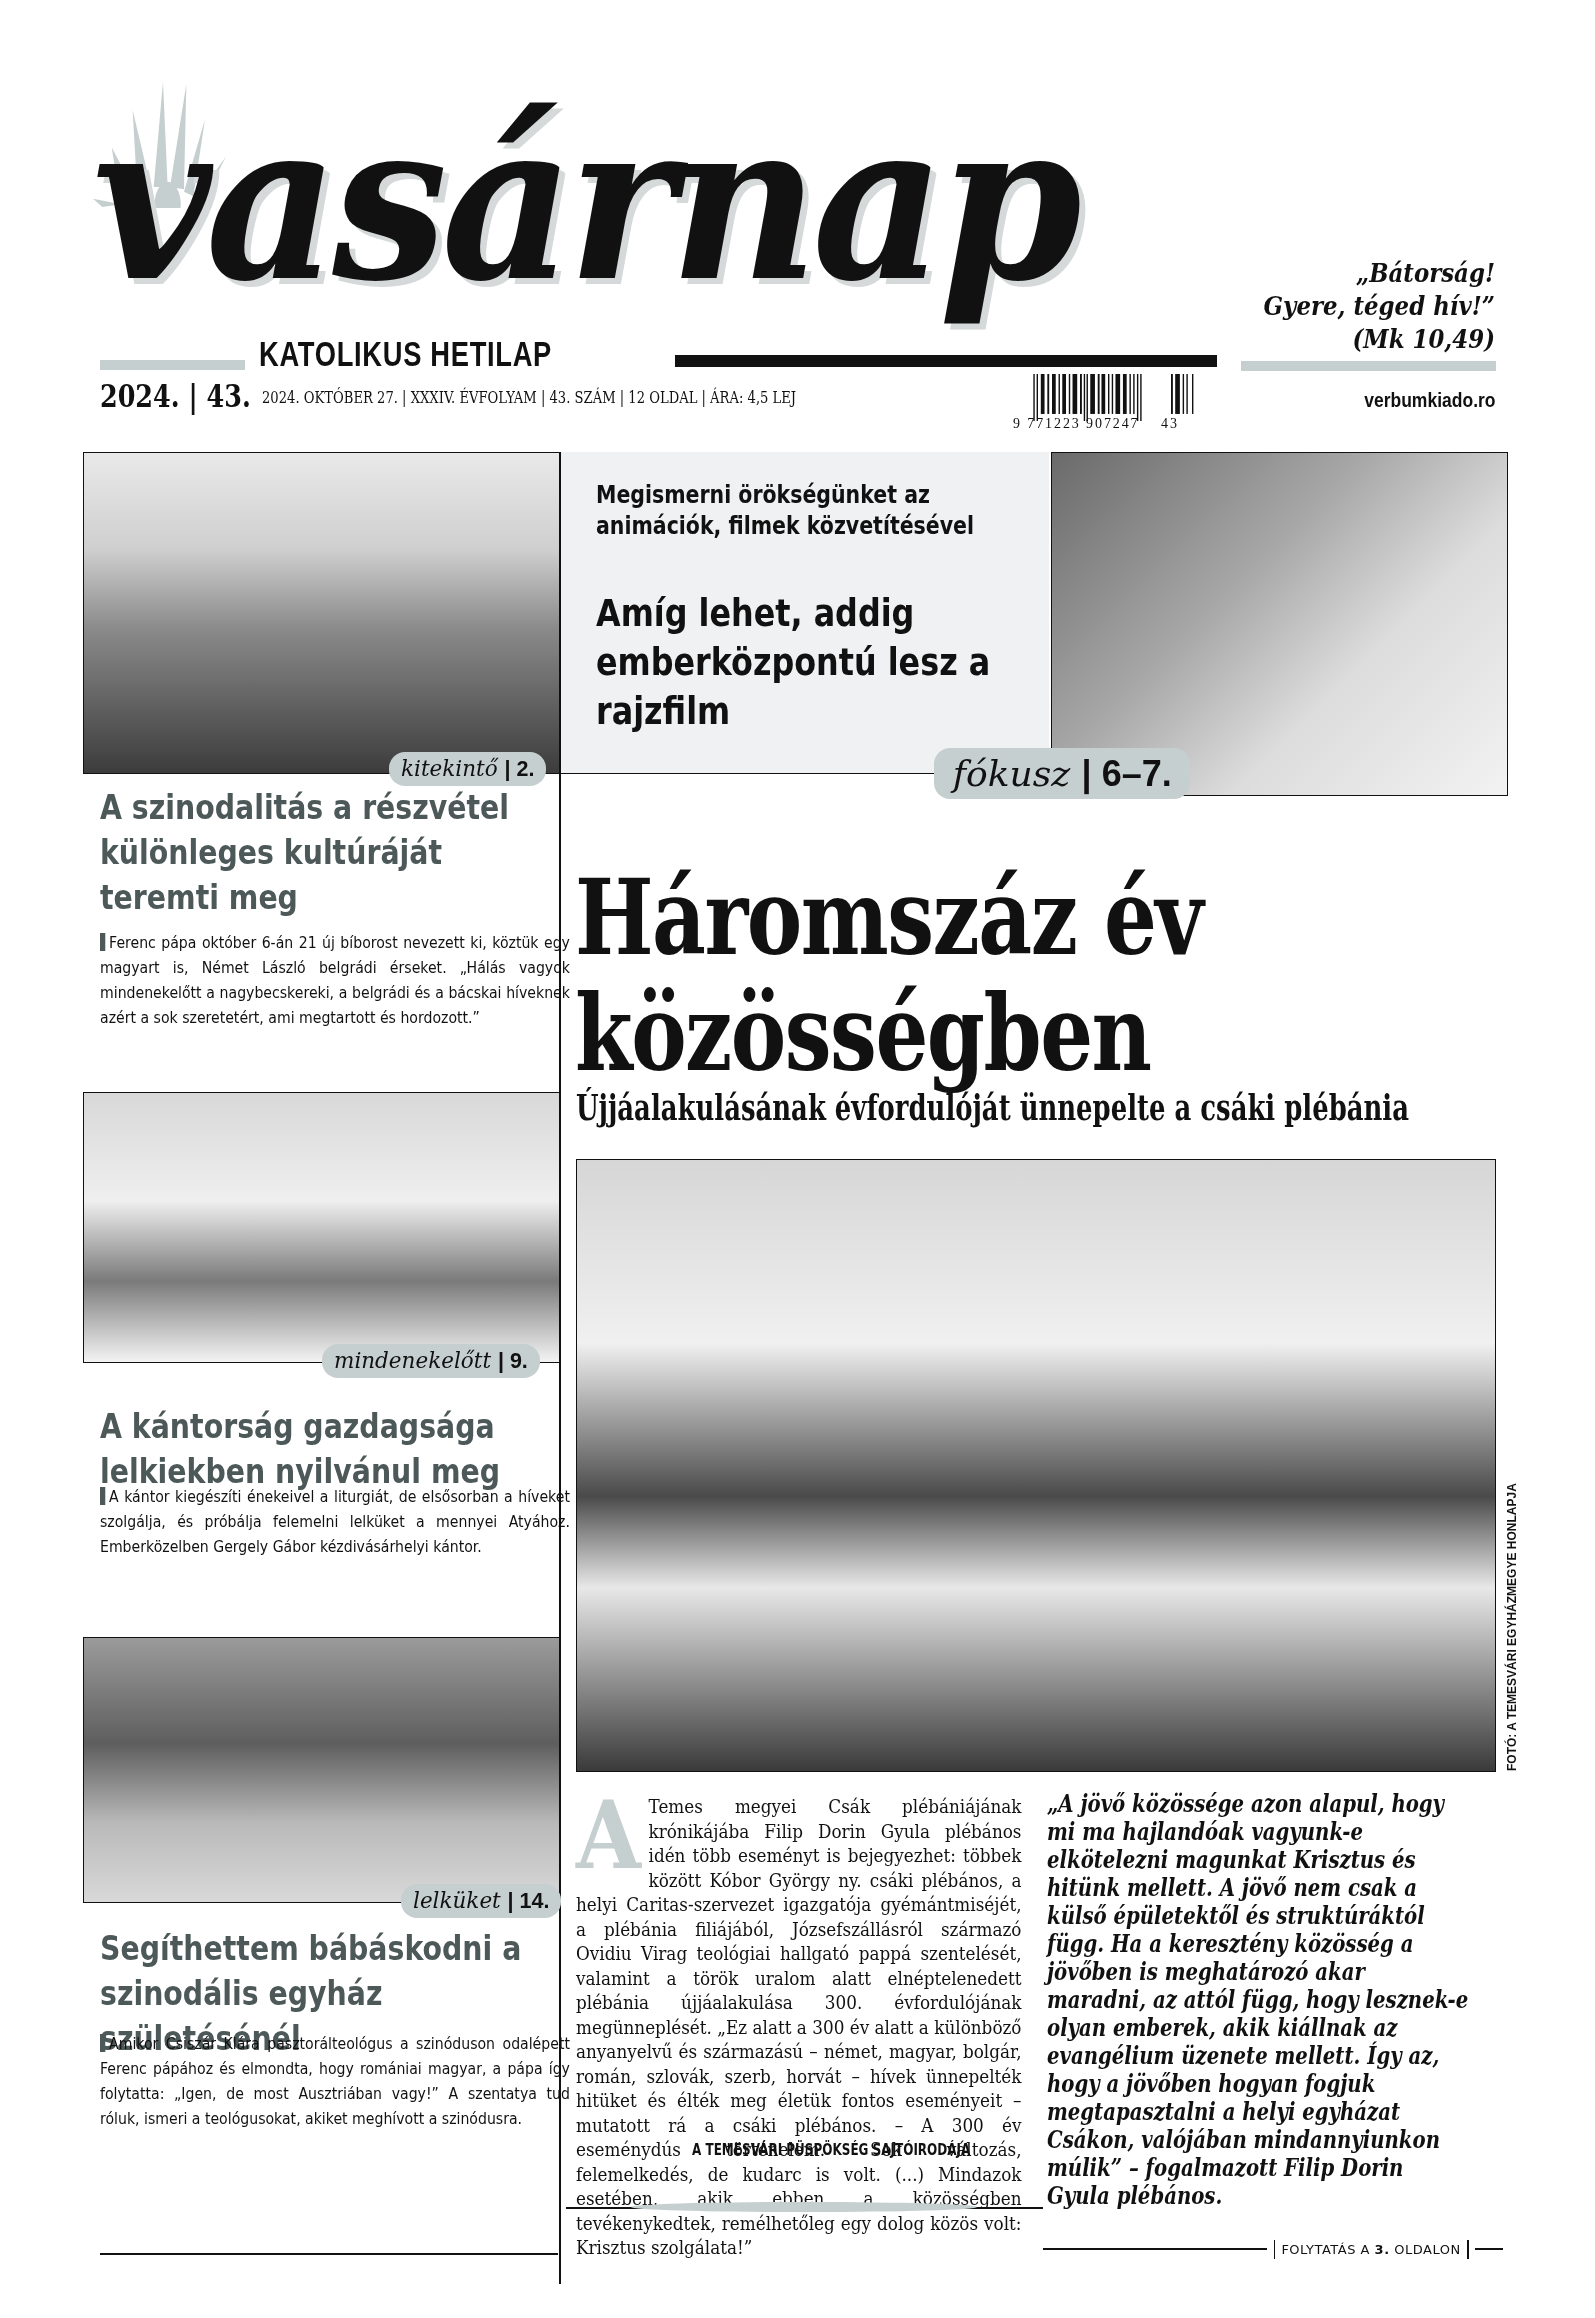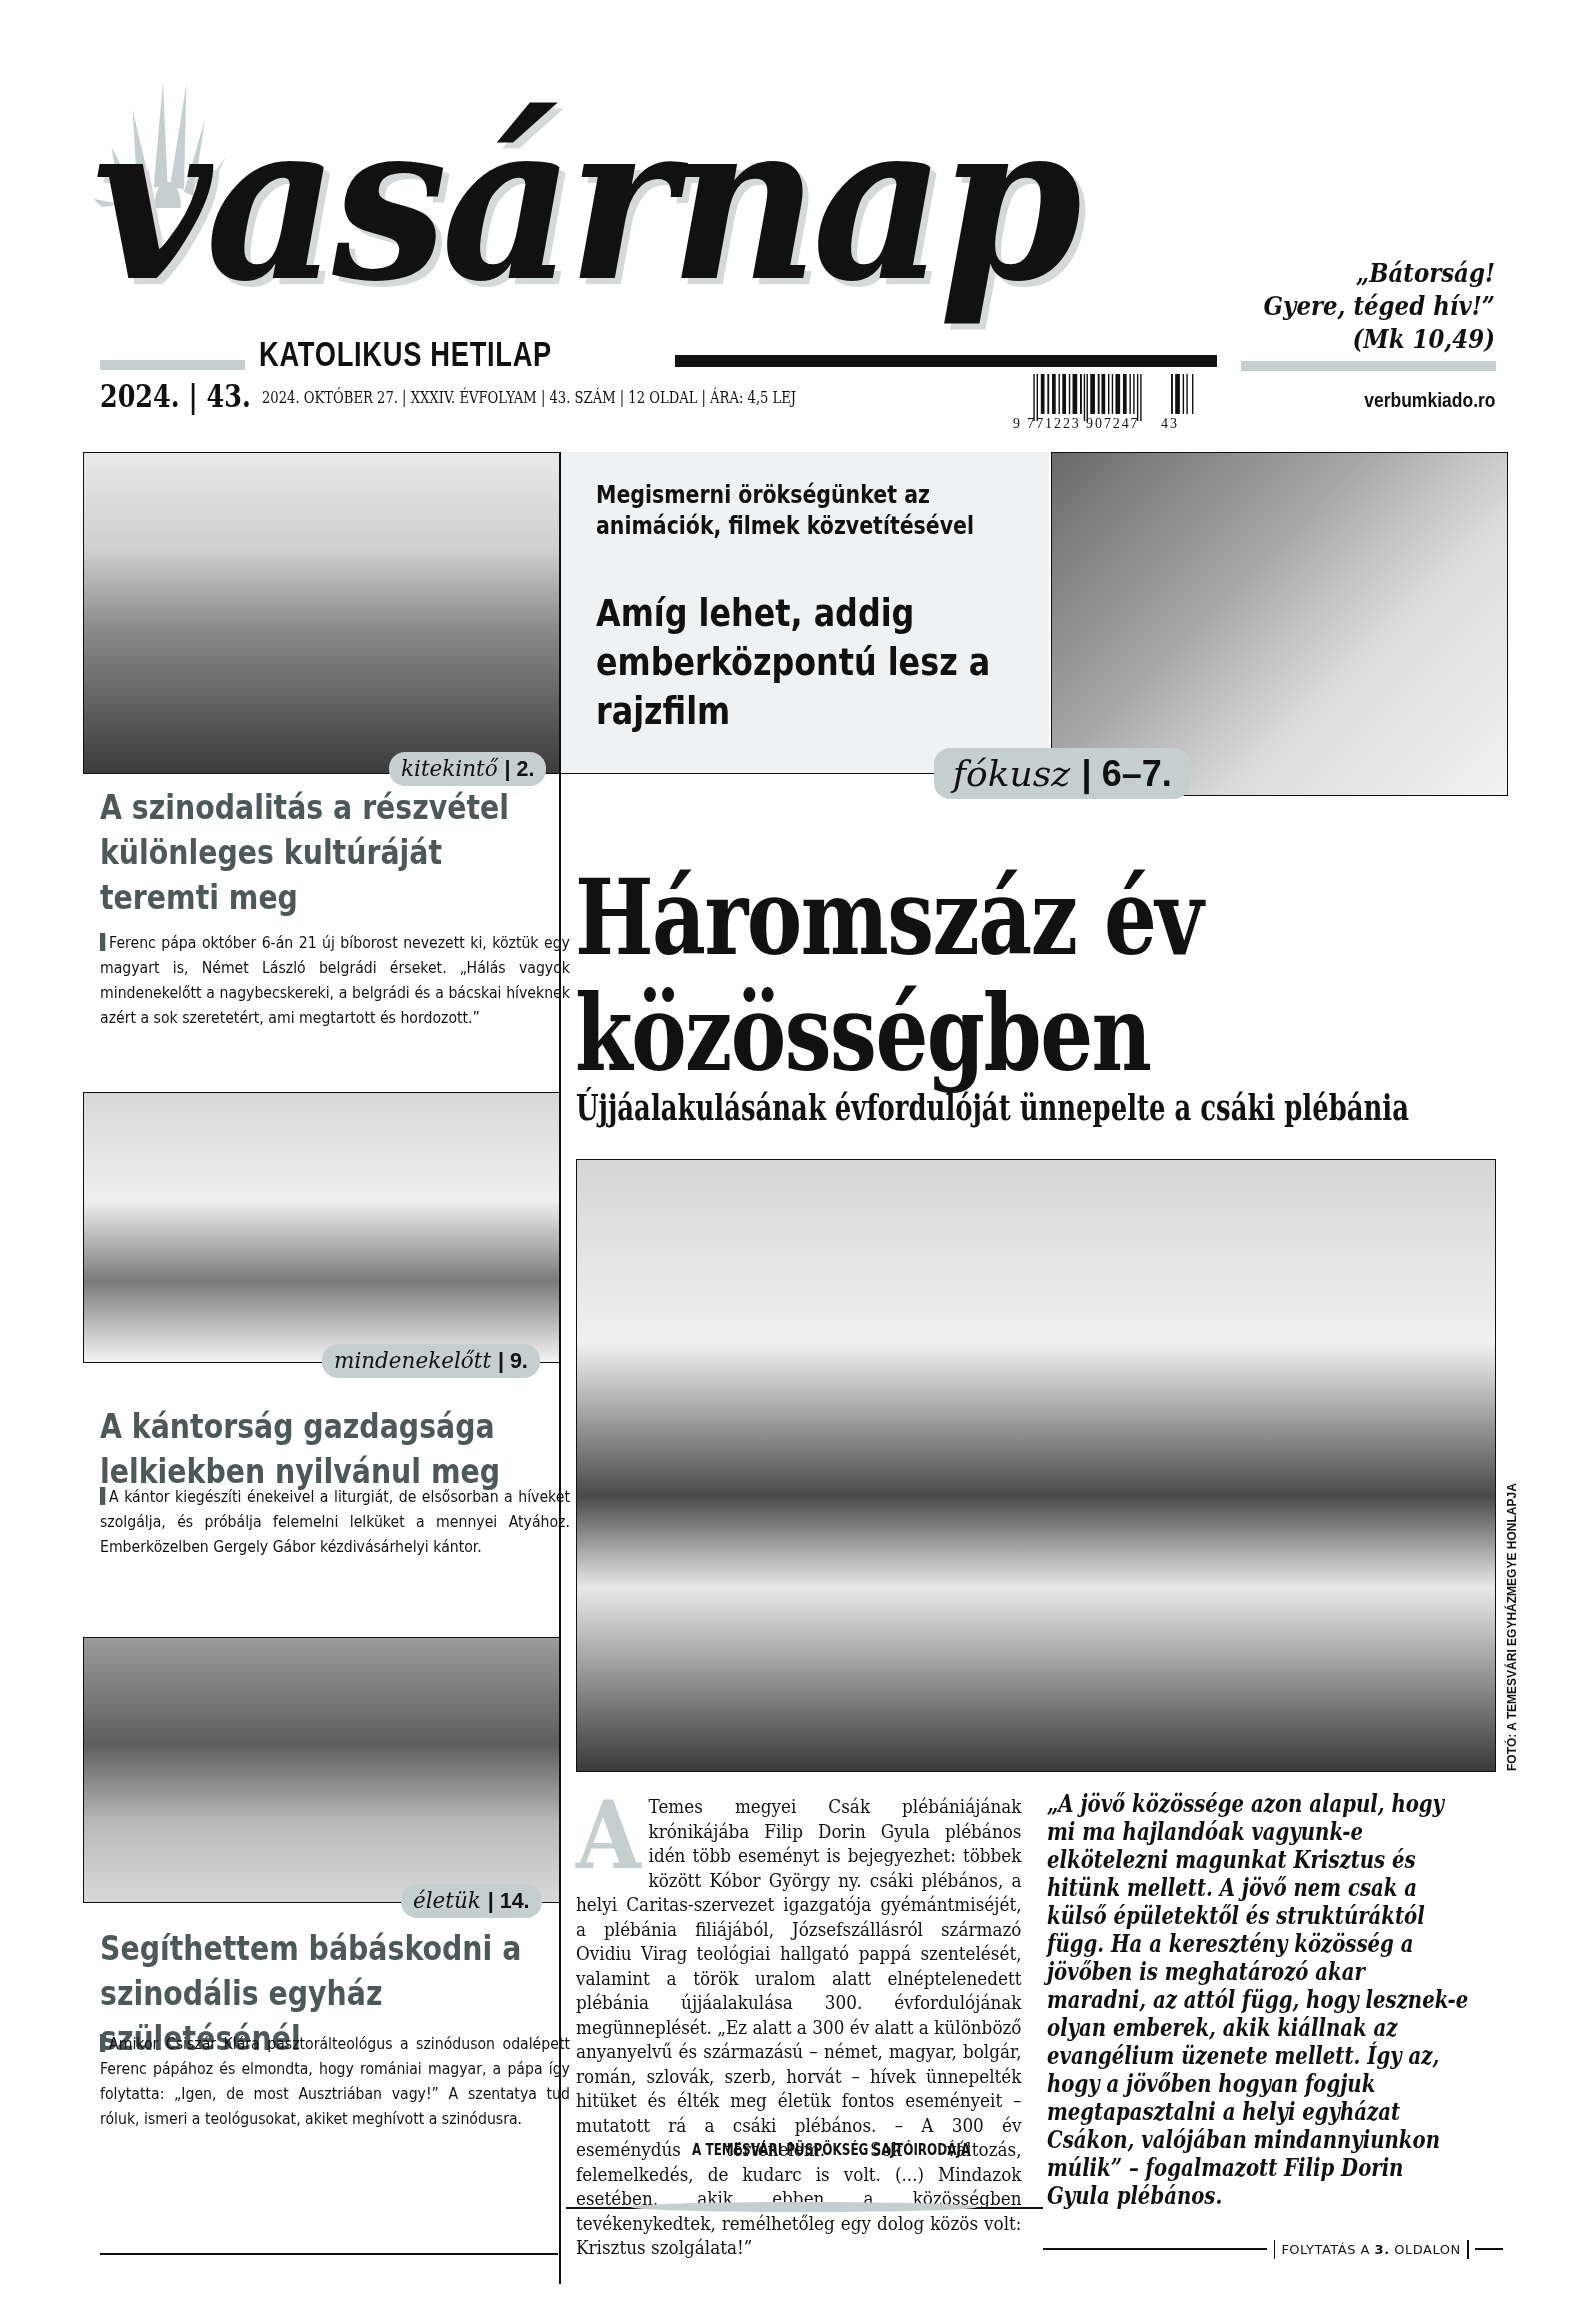--- a/index.html
+++ b/index.html
@@ -160,21 +160,21 @@
 <div class="abs pill" style="left:322px;top:1344px;">
   <span class="sec">mindenekelőtt</span>
   <span class="pg"> | </span>
   <span class="pg">9.</span>
 </div>
 <div class="abs lhead" style="left:100px;top:1404px;">A kántorság gazdagsága lelkiekben nyilvánul meg</div>
 <div class="abs lbody" style="left:100px;top:1484px;"><span class="mark"></span><span>A kántor kiegészíti énekeivel a liturgiát, de elsősorban a híveket szolgálja, és próbálja felemelni lelküket a mennyei Atyához. Emberközelben Gergely Gábor kézdivásárhelyi kántor.</span></div>
 
 <div class="abs photo ph-bg4" style="left:83px;top:1637px;width:477px;height:266px;"></div>
 <div class="abs pill" style="left:401px;top:1884px;">
-  <span class="sec">életük</span>
+  <span class="sec">lelküket</span>
   <span class="pg"> | </span>
   <span class="pg">14.</span>
 </div>
 <div class="abs lhead" style="left:100px;top:1926px;">Segíthettem bábáskodni a szinodális egyház születésénél</div>
 <div class="abs lbody" style="left:100px;top:2031px;"><span class="mark"></span><span>Amikor Csiszár Klára pasztorálteológus a szinóduson odalépett Ferenc pápához és elmondta, hogy romániai magyar, a pápa így folytatta: „Igen, de most Ausztriában vagy!” A szentatya tud róluk, ismeri a teológusokat, akiket meghívott a szinódusra.</span></div>
 <div class="abs bottom-rule-left"></div>
 
 <div class="abs focus-box"></div>
 <div class="abs focus-kicker">Megismerni örökségünket az animációk, filmek közvetítésével</div>
 <div class="abs focus-title">Amíg lehet, addig emberközpontú lesz a rajzfilm</div>

